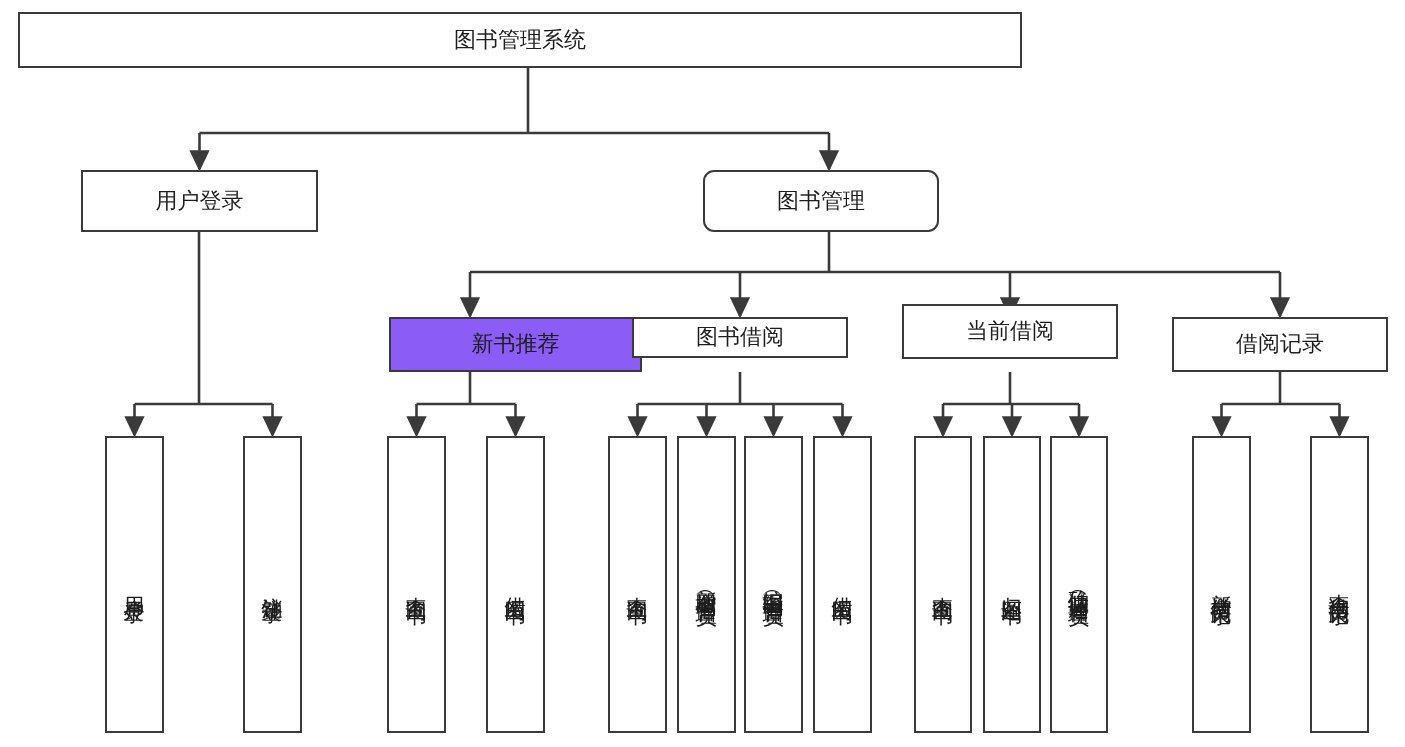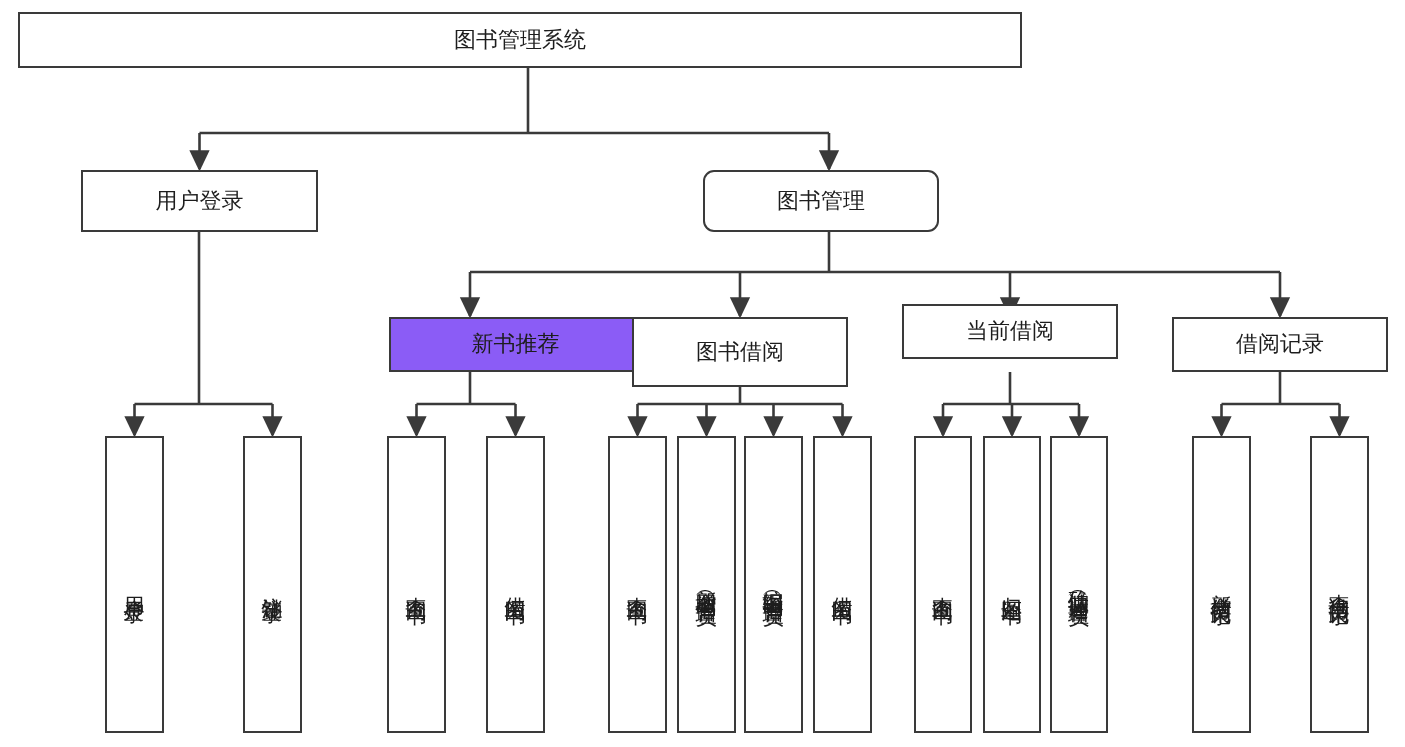--- a/index.html
+++ b/index.html
@@ -113,21 +113,21 @@
       </div>
       <div class="node horizontal" style="left: 81px; top: 170px; width: 237px; height: 62px; border-color: rgb(58, 58, 58); background: rgb(255, 255, 255);">
         <div class="node-label" style="color: rgb(29, 29, 29);">用户登录</div>
       </div>
       <div class="node horizontal" style="left: 703px; top: 170px; width: 236px; height: 62px; border-color: rgb(58, 58, 58); background: rgb(255, 255, 255); border-radius: 11px;">
         <div class="node-label" style="color: rgb(29, 29, 29);">图书管理</div>
       </div>
       <div class="node horizontal" style="left: 362px; top: 317px; width: 253px; height: 55px; border-color: rgb(58, 58, 58); background: #8b5cf6; margin-left: 27px;">
         <div class="node-label" style="color: rgb(29, 29, 29);">新书推荐</div>
       </div>
-      <div class="node horizontal" style="left: 632px; top: 317px; width: 216px; height: 70px; border-color: rgb(58, 58, 58); background: rgb(255, 255, 255);">
+      <div class="node horizontal" style="left: 632px; top: 317px; width: 216px; height: 41px; border-color: rgb(58, 58, 58); background: rgb(255, 255, 255);">
         <div class="node-label" style="color: rgb(29, 29, 29);">图书借阅</div>
       </div>
       <div class="node horizontal" style="left: 902px; top: 304px; width: 216px; height: 55px; border-color: rgb(58, 58, 58); background: rgb(255, 255, 255);">
         <div class="node-label" style="color: rgb(29, 29, 29);">当前借阅</div>
       </div>
       <div class="node horizontal" style="left: 1172px; top: 317px; width: 216px; height: 55px; border-color: rgb(58, 58, 58); background: rgb(255, 255, 255);">
         <div class="node-label" style="color: rgb(29, 29, 29);">借阅记录</div>
       </div>
       <div class="node vertical" style="left: 105px; top: 436px; width: 59px; height: 297px; border-color: rgb(58, 58, 58); background: rgb(255, 255, 255);">
         <div class="node-label" style="color: rgb(29, 29, 29);">用户登录</div>

